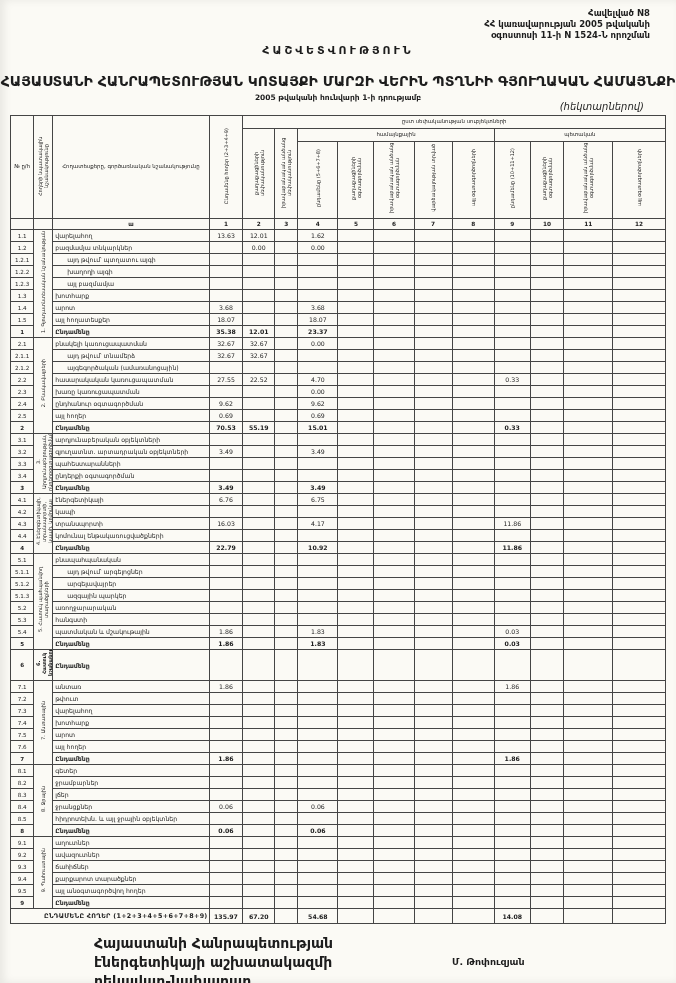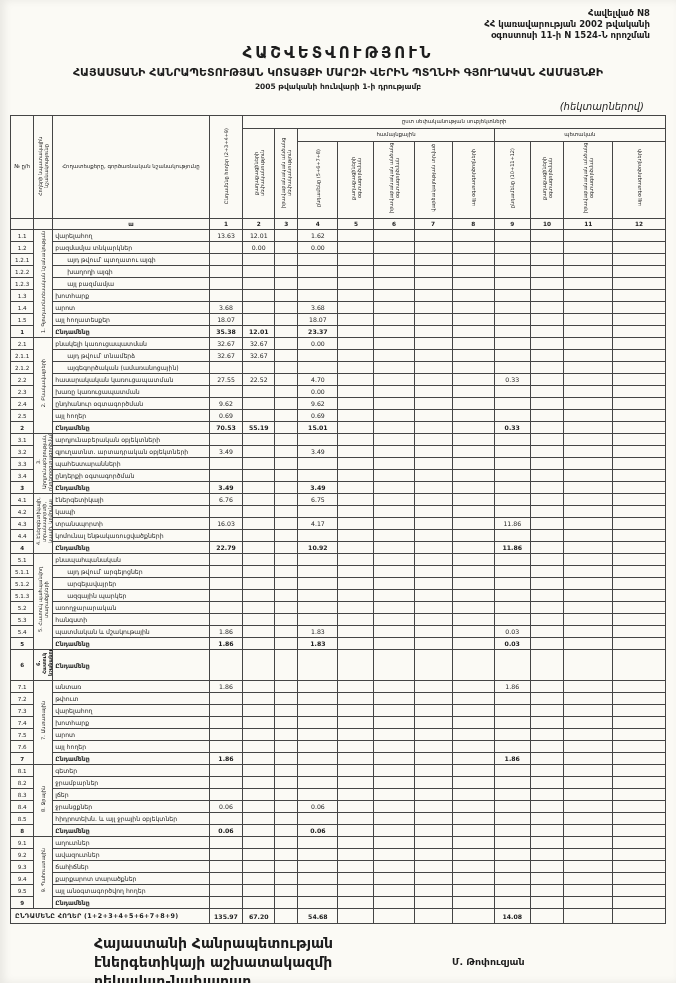--- a/index.html
+++ b/index.html
@@ -11,22 +11,22 @@
     font-family:"DejaVu Sans",sans-serif;
     color:#1d1d1d;
     overflow:hidden;
     box-shadow:inset 4px 0 8px rgba(0,0,0,.08);
   }
   .appendix{
     position:absolute;top:8px;right:26px;
     text-align:right;font-size:8.5px;font-weight:bold;line-height:1.3;
   }
   .title-block{position:absolute;top:44px;left:0;right:0;text-align:center;font-weight:bold;}
-  .title-main{font-size:15px;letter-spacing:3px;margin-bottom:4px;}
-  .title-l2,.title-l3{font-size:11px;line-height:1.25;}
+  .title-main{font-size:11px;letter-spacing:3px;margin-bottom:16px;}
+  .title-l2,.title-l3{font-size:14px;line-height:1.25;}
   .title-l4{font-size:7.5px;margin-top:2px;}
   .units-note{position:absolute;top:101px;right:32px;font-size:10px;font-style:italic;}
 
   .table-wrap{position:absolute;top:115px;left:10px;}
   table{border-collapse:collapse;table-layout:fixed;width:656px;}
   td{border:1px solid #454545;padding:0 1px;overflow:hidden;vertical-align:middle;}
 
   thead td{text-align:center;}
   .h1 td,.h2 td{height:12px;font-size:5.4px;line-height:1.05;}
   .h3 td{height:76px;}
@@ -47,33 +47,33 @@
   .cat{text-align:center;}
 
   tbody td{height:11px;}
   .no{font-size:5.6px;text-align:center;}
   .lbl{font-size:6.2px;text-align:left;padding-left:2px;white-space:nowrap;}
   .ind{padding-left:14px;}
   .val{font-size:6.2px;text-align:center;}
   tr.total td{font-weight:bold;}
   tr.tall td{height:26px;}
   tr.grand td{font-weight:bold;height:14px;}
-  .glbl{font-size:6.4px;text-align:left;padding-left:4px;letter-spacing:.3px;white-space:nowrap;}
+  .glbl{font-size:6.4px;text-align:right;padding-left:4px;letter-spacing:.3px;white-space:nowrap;}
 
   .signature{position:absolute;left:94px;top:934px;font-size:14px;font-weight:bold;line-height:1.35;}
   .sig-name{position:absolute;left:452px;top:956px;font-size:9.5px;font-weight:bold;}
 </style>
 </head>
 <body>
 
 <div class="page">
 
   <div class="appendix">
     <div>Հավելված N8</div>
-    <div>ՀՀ կառավարության 2002 թվականի</div>
+    <div>ՀՀ կառավարության 2005 թվականի</div>
     <div>օգոստոսի 11-ի N 1524-Ն որոշման</div>
   </div>
 
   <div class="title-block">
     <div class="title-main">ՀԱՇՎԵՏՎՈՒԹՅՈՒՆ</div>
     <div class="title-l2">ՀԱՅԱՍՏԱՆԻ ՀԱՆՐԱՊԵՏՈՒԹՅԱՆ ԿՈՏԱՅՔԻ ՄԱՐԶԻ ՎԵՐԻՆ ՊՏՂՆԻԻ ԳՅՈՒՂԱԿԱՆ ՀԱՄԱՅՆՔԻ</div>
     <div class="title-l4">2005 թվականի հունվարի 1-ի դրությամբ</div>
   </div>
 
   <div class="units-note">(հեկտարներով)</div>

